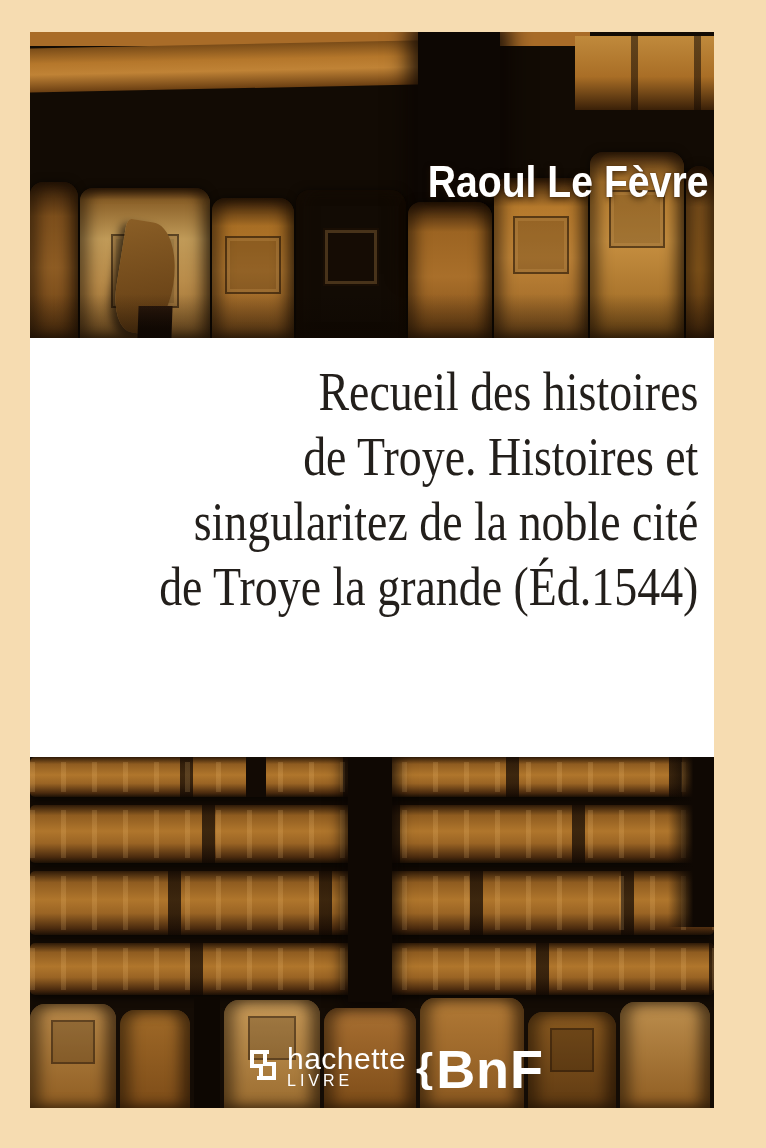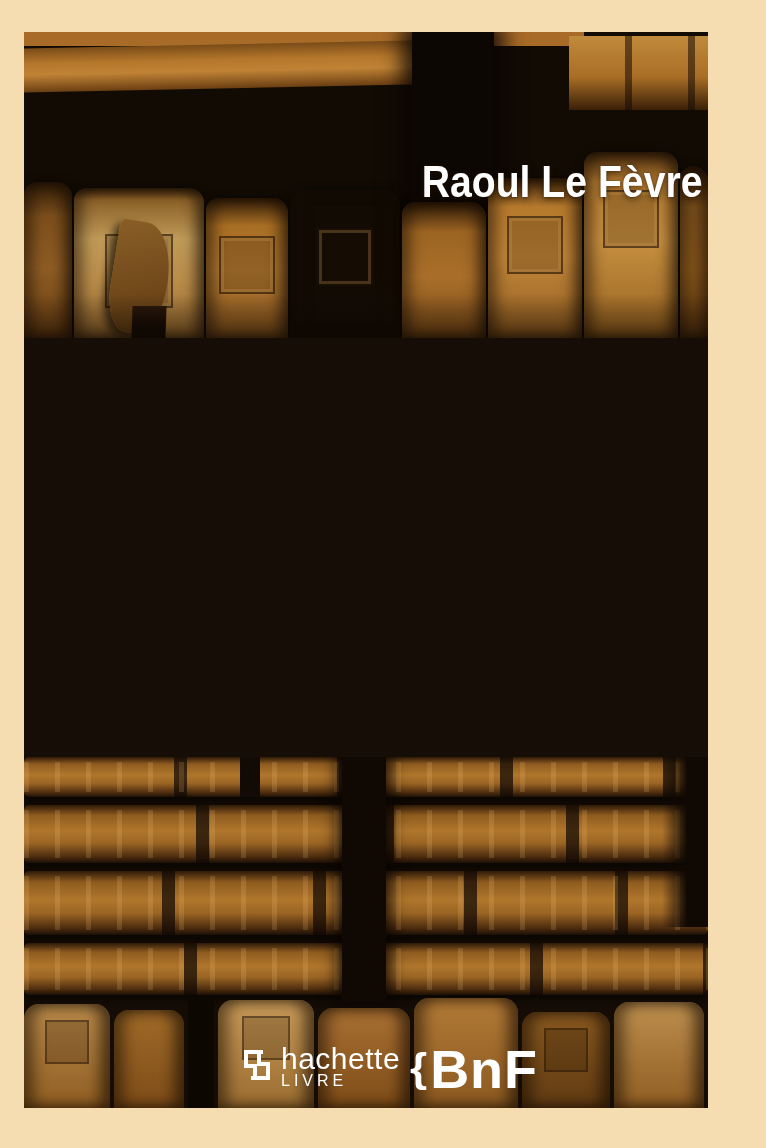--- a/index.html
+++ b/index.html
@@ -1,20 +1,20 @@
 <!DOCTYPE html>
 <html><head>
 <meta charset="utf-8">
 <style>
   html,body{margin:0;padding:0;}
   body{width:766px;height:1148px;position:relative;font-family:"Liberation Sans",sans-serif;overflow:hidden;background:#f6dcb1;}
   .page{position:absolute;inset:0;background:#f6dcb1;}
 
   
-  .photo{position:absolute;left:24px;top:32px;width:684px;height:1076px;background:#150d06;overflow:hidden;}
+  .photo{position:absolute;left:30px;top:32px;width:684px;height:1076px;background:#150d06;overflow:hidden;}
 
   
   .shelf-top{position:absolute;left:0;top:0;width:684px;height:306px;background:#120b04;overflow:hidden;}
   .top-strip{position:absolute;left:0;top:0;width:560px;height:14px;background:#a96c28;}
   .plank{position:absolute;left:-8px;top:12px;width:452px;height:44px;transform:rotate(-1.2deg);
          background:linear-gradient(180deg,#7a4c18,#b5772b 35%,#c08336 60%,#6b3f12);}
   .dark-book{position:absolute;left:388px;top:0;width:82px;height:232px;background:#0d0703;box-shadow:0 0 20px 10px rgba(10,5,2,.85);}
   .top-right-row{position:absolute;left:545px;top:4px;width:139px;height:74px;
          background:repeating-linear-gradient(90deg,transparent 0 56px,rgba(20,10,3,.55) 56px 63px),
                     linear-gradient(180deg,#c08a3c,#a96e26 55%,#3a2008);}
@@ -108,20 +108,28 @@
       </div>
       <div class="spine s7">
         <div class="lbl"></div>
       </div>
       <div class="spine s8"></div>
 
       <div class="shelf-shade"></div>
       <div class="author">Raoul Le Fèvre</div>
     </div>
 
+    <div class="title-band">
+      <div class="title">
+        <div>Recueil des histoires</div>
+        <div>de Troye. Histoires et</div>
+        <div>singularitez de la noble cité</div>
+        <div>de Troye la grande (Éd.1544)</div>
+      </div>
+    </div>
 
     <div class="shelf-bottom">
       <div class="row r1"></div>
       <div class="row r2"></div>
       <div class="row r3"></div>
       <div class="row r4"></div>
       <div class="pile-gap"></div>
       <div class="notch"></div>
       <div class="right-shadow"></div>
 

